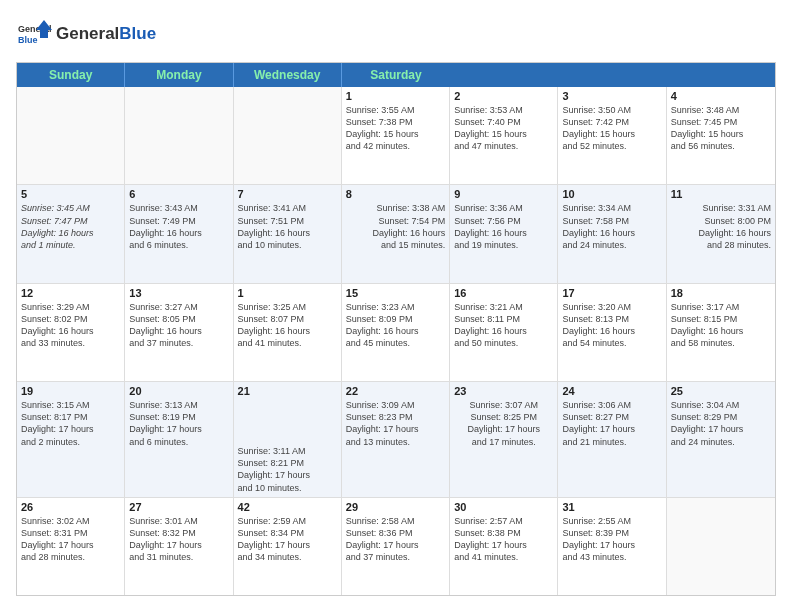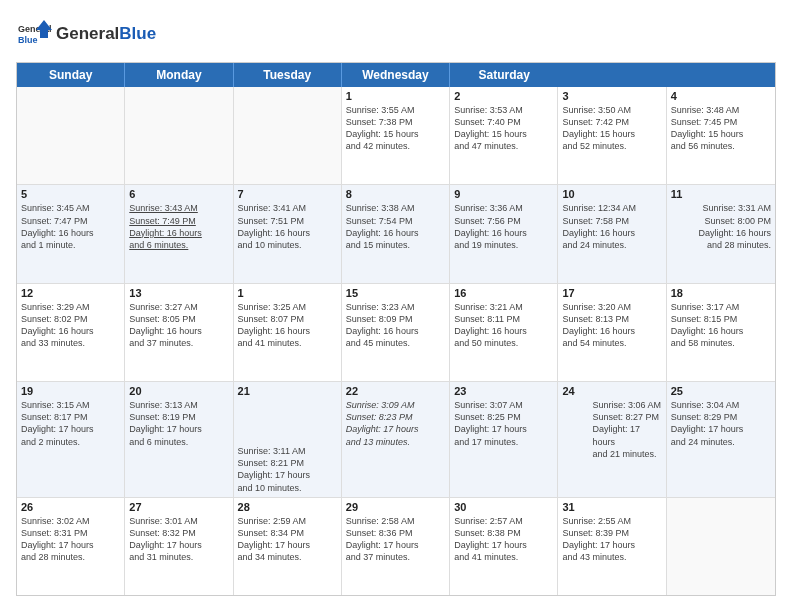--- a/index.html
+++ b/index.html
@@ -45,21 +45,21 @@
       display: flex;
       flex-direction: column;
       border: 1px solid #ccc;
     }
     .calendar-header-row {
       display: grid;
       grid-template-columns: repeat(7, 1fr);
       background: #2a6db5;
     }
     .calendar-header-cell {
-      color: #ffffff;
+      color: #86efac;
       font-size: 12px;
       font-weight: bold;
       padding: 5px 4px;
       text-align: center;
       border-right: 1px solid #5a9ae0;
     }
     .calendar-header-cell:last-child {
       border-right: none;
     }
     .calendar-body {
@@ -124,21 +124,20 @@
     <div class="title-block">
       <div class="calendar-title"></div>
       <div class="calendar-subtitle"></div>
     </div>
   </div>
 
   <div class="calendar">
     <div class="calendar-header-row">
     <div class="calendar-header-cell">Sunday</div>
         <div class="calendar-header-cell">Monday</div>
-        <div class="calendar-header-cell">Tuesday</div>
         <div class="calendar-header-cell">Wednesday</div>
         <div class="calendar-header-cell">Saturday</div>
       </div>
     <div class="calendar-body">
     <div class="calendar-row">
           <div class="calendar-cell empty"></div>
           <div class="calendar-cell empty"></div>
           <div class="calendar-cell empty"></div>
           <div class="calendar-cell">
             <div class="cell-day">1</div>
@@ -165,56 +164,56 @@
             <div class="cell-day">4</div>
             <div class="cell-info" style="white-space: pre-line;">Sunrise: 3:48 AM
 Sunset: 7:45 PM
 Daylight: 15 hours
 and 56 minutes.</div>
           </div>
         </div>
         <div class="calendar-row">
           <div class="calendar-cell alt-row">
             <div class="cell-day">5</div>
-            <div class="cell-info" style="white-space: pre-line;">Sunrise: 3:45 AM
+            <div class="cell-info" style="white-space: pre-line; font-style: italic;">Sunrise: 3:45 AM
 Sunset: 7:47 PM
 Daylight: 16 hours
 and 1 minute.</div>
           </div>
           <div class="calendar-cell alt-row">
             <div class="cell-day">6</div>
-            <div class="cell-info" style="white-space: pre-line; text-decoration: underline;">Sunrise: 3:43 AM
+            <div class="cell-info" style="white-space: pre-line;">Sunrise: 3:43 AM
 Sunset: 7:49 PM
 Daylight: 16 hours
 and 6 minutes.</div>
           </div>
           <div class="calendar-cell alt-row">
             <div class="cell-day">7</div>
             <div class="cell-info" style="white-space: pre-line;">Sunrise: 3:41 AM
 Sunset: 7:51 PM
 Daylight: 16 hours
 and 10 minutes.</div>
           </div>
           <div class="calendar-cell alt-row">
             <div class="cell-day">8</div>
-            <div class="cell-info" style="white-space: pre-line;">Sunrise: 3:38 AM
+            <div class="cell-info" style="white-space: pre-line; text-align: right;">Sunrise: 3:38 AM
 Sunset: 7:54 PM
 Daylight: 16 hours
 and 15 minutes.</div>
           </div>
           <div class="calendar-cell alt-row">
             <div class="cell-day">9</div>
             <div class="cell-info" style="white-space: pre-line;">Sunrise: 3:36 AM
 Sunset: 7:56 PM
 Daylight: 16 hours
 and 19 minutes.</div>
           </div>
           <div class="calendar-cell alt-row">
             <div class="cell-day">10</div>
-            <div class="cell-info" style="white-space: pre-line;">Sunrise: 12:34 AM
+            <div class="cell-info" style="white-space: pre-line;">Sunrise: 3:34 AM
 Sunset: 7:58 PM
 Daylight: 16 hours
 and 24 minutes.</div>
           </div>
           <div class="calendar-cell alt-row">
             <div class="cell-day">11</div>
             <div class="cell-info" style="white-space: pre-line; text-align: right;">Sunrise: 3:31 AM
 Sunset: 8:00 PM
 Daylight: 16 hours
 and 28 minutes.</div>
@@ -288,35 +287,35 @@
           </div>
           <div class="calendar-cell alt-row">
             <div class="cell-day">21</div>
             <div class="cell-info" style="white-space: pre-line; margin-top: 48px;">Sunrise: 3:11 AM
 Sunset: 8:21 PM
 Daylight: 17 hours
 and 10 minutes.</div>
           </div>
           <div class="calendar-cell alt-row">
             <div class="cell-day">22</div>
-            <div class="cell-info" style="white-space: pre-line; font-style: italic;">Sunrise: 3:09 AM
+            <div class="cell-info" style="white-space: pre-line;">Sunrise: 3:09 AM
 Sunset: 8:23 PM
 Daylight: 17 hours
 and 13 minutes.</div>
           </div>
           <div class="calendar-cell alt-row">
             <div class="cell-day">23</div>
-            <div class="cell-info" style="white-space: pre-line;">Sunrise: 3:07 AM
+            <div class="cell-info" style="white-space: pre-line; text-align: center;">Sunrise: 3:07 AM
 Sunset: 8:25 PM
 Daylight: 17 hours
 and 17 minutes.</div>
           </div>
           <div class="calendar-cell alt-row">
             <div class="cell-day">24</div>
-            <div class="cell-info" style="white-space: pre-line; margin-left: 30px;">Sunrise: 3:06 AM
+            <div class="cell-info" style="white-space: pre-line;">Sunrise: 3:06 AM
 Sunset: 8:27 PM
 Daylight: 17 hours
 and 21 minutes.</div>
           </div>
           <div class="calendar-cell alt-row">
             <div class="cell-day">25</div>
             <div class="cell-info" style="white-space: pre-line;">Sunrise: 3:04 AM
 Sunset: 8:29 PM
 Daylight: 17 hours
 and 24 minutes.</div>
@@ -331,21 +330,21 @@
 and 28 minutes.</div>
           </div>
           <div class="calendar-cell">
             <div class="cell-day">27</div>
             <div class="cell-info" style="white-space: pre-line;">Sunrise: 3:01 AM
 Sunset: 8:32 PM
 Daylight: 17 hours
 and 31 minutes.</div>
           </div>
           <div class="calendar-cell">
-            <div class="cell-day">28</div>
+            <div class="cell-day">42</div>
             <div class="cell-info" style="white-space: pre-line;">Sunrise: 2:59 AM
 Sunset: 8:34 PM
 Daylight: 17 hours
 and 34 minutes.</div>
           </div>
           <div class="calendar-cell">
             <div class="cell-day">29</div>
             <div class="cell-info" style="white-space: pre-line;">Sunrise: 2:58 AM
 Sunset: 8:36 PM
 Daylight: 17 hours

